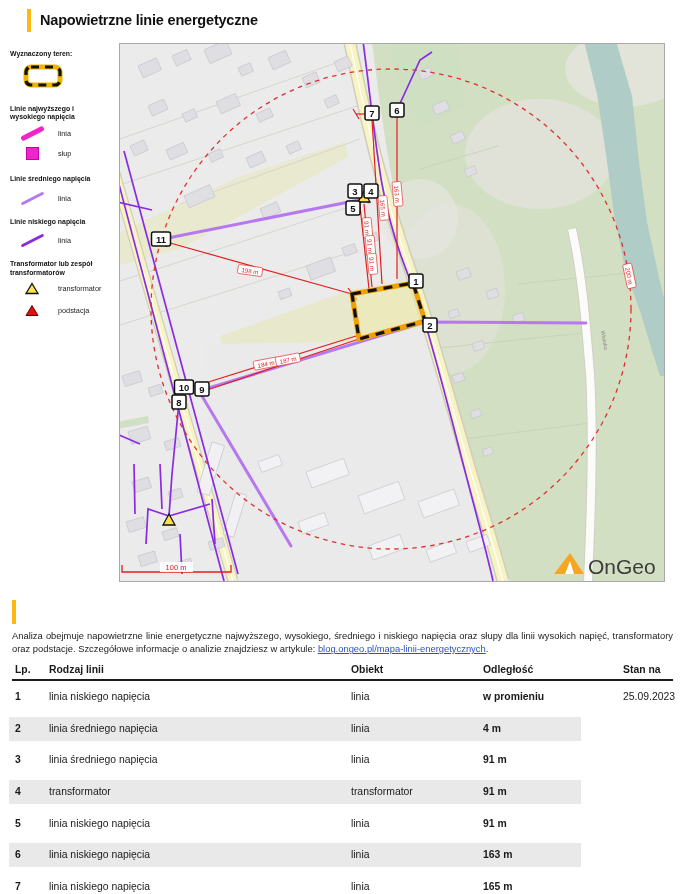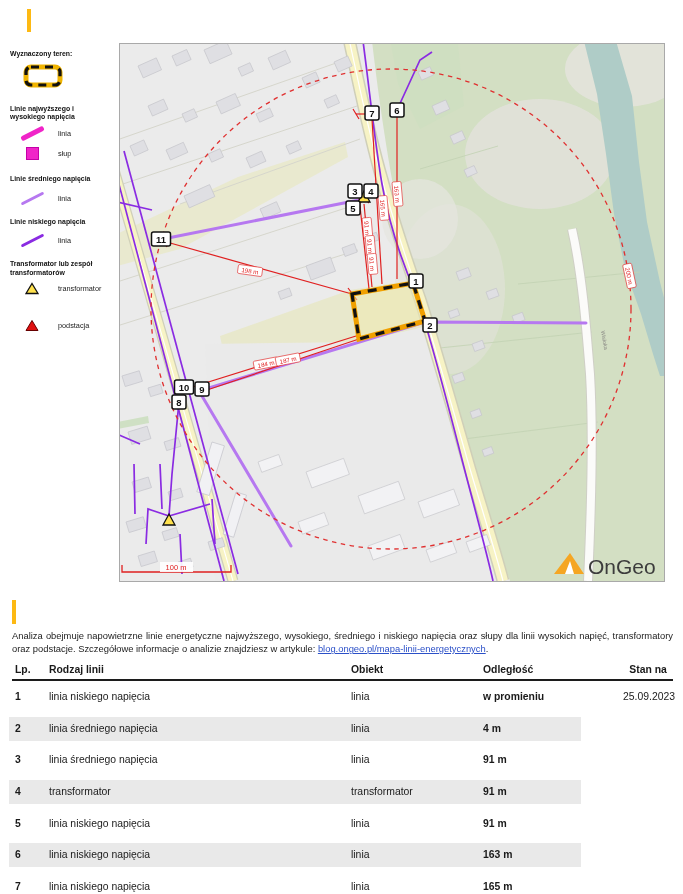--- a/index.html
+++ b/index.html
@@ -24,36 +24,37 @@
 
   
   #desc{position:absolute;left:12px;top:629px;width:661px;font-size:9.4px;line-height:1.4;
         text-align:justify;color:#222;}
   #desc a{color:#2b50c8;}
 
   
   #table{position:absolute;left:12px;top:664px;width:661px;font-size:10.4px;}
   .thead{display:grid;grid-template-columns:34px 302px 132px 140px 1fr;align-items:end;
          font-weight:bold;padding:0 0 4px 3px;border-bottom:2px solid #1c1c1c;}
-  .thead .h-right{text-align:center;}
+  .thead .h-right{text-align:left;}
   .trow{position:relative;display:grid;grid-template-columns:34px 302px 132px 140px 1fr;
         align-items:center;height:31.6px;padding-left:3px;}
   .trow.alt::before{content:"";position:absolute;left:-3px;top:4px;height:24px;width:572px;
         background:#e9e9e9;z-index:0;}
   .trow span{position:relative;z-index:1;}
   .c-lp{font-weight:bold;}
   .c-dist{font-weight:bold;}
   .c-stan{text-align:center;}
 </style>
 </head>
 <body>
 
 <div id="page">
 
   <div class="accent-bar" style="left:27px;top:9px;height:23px;"></div>
+  <div class="sec-title" style="left:40px;top:12px;">Napowietrzne linie energetyczne</div>
 
   <div id="legend">
     <div class="lg-head">Wyznaczony teren:</div>
     <svg width="42" height="26" style="margin-top:4px;margin-left:12px;">
       <rect x="4" y="4" width="34" height="18" rx="5" fill="none" stroke="#f0b400" stroke-width="5"></rect>
       <rect x="4" y="4" width="34" height="18" rx="5" fill="none" stroke="#111" stroke-width="3.2" stroke-dasharray="8,6"></rect>
     </svg>
 
     <div class="lg-head" style="margin-top:12px;">Linie najwyższego i wysokiego napięcia</div>
     <div class="lg-row">
@@ -87,21 +88,21 @@
 
     <div class="lg-head" style="margin-top:15px;">Transformator lub zespół transformatorów</div>
     <div class="lg-row" style="margin-top:5px;">
       <span class="lg-iconbox">
           <svg width="14" height="13">
             <polygon points="7,1.5 13,11.5 1,11.5" fill="#ffe14d" stroke="#111" stroke-width="1.3"></polygon>
           </svg>
         </span>
       <span class="lg-label">transformator</span>
     </div>
-    <div class="lg-row" style="margin-top:24px;">
+    <div class="lg-row" style="margin-top:9px;">
       <span class="lg-iconbox">
           <svg width="14" height="13">
             <polygon points="7,1.5 13,11.5 1,11.5" fill="#e01010" stroke="#600" stroke-width="1"></polygon>
           </svg>
         </span>
       <span class="lg-label">podstacja</span>
     </div>
   </div>
 
   <div id="map-wrap">

